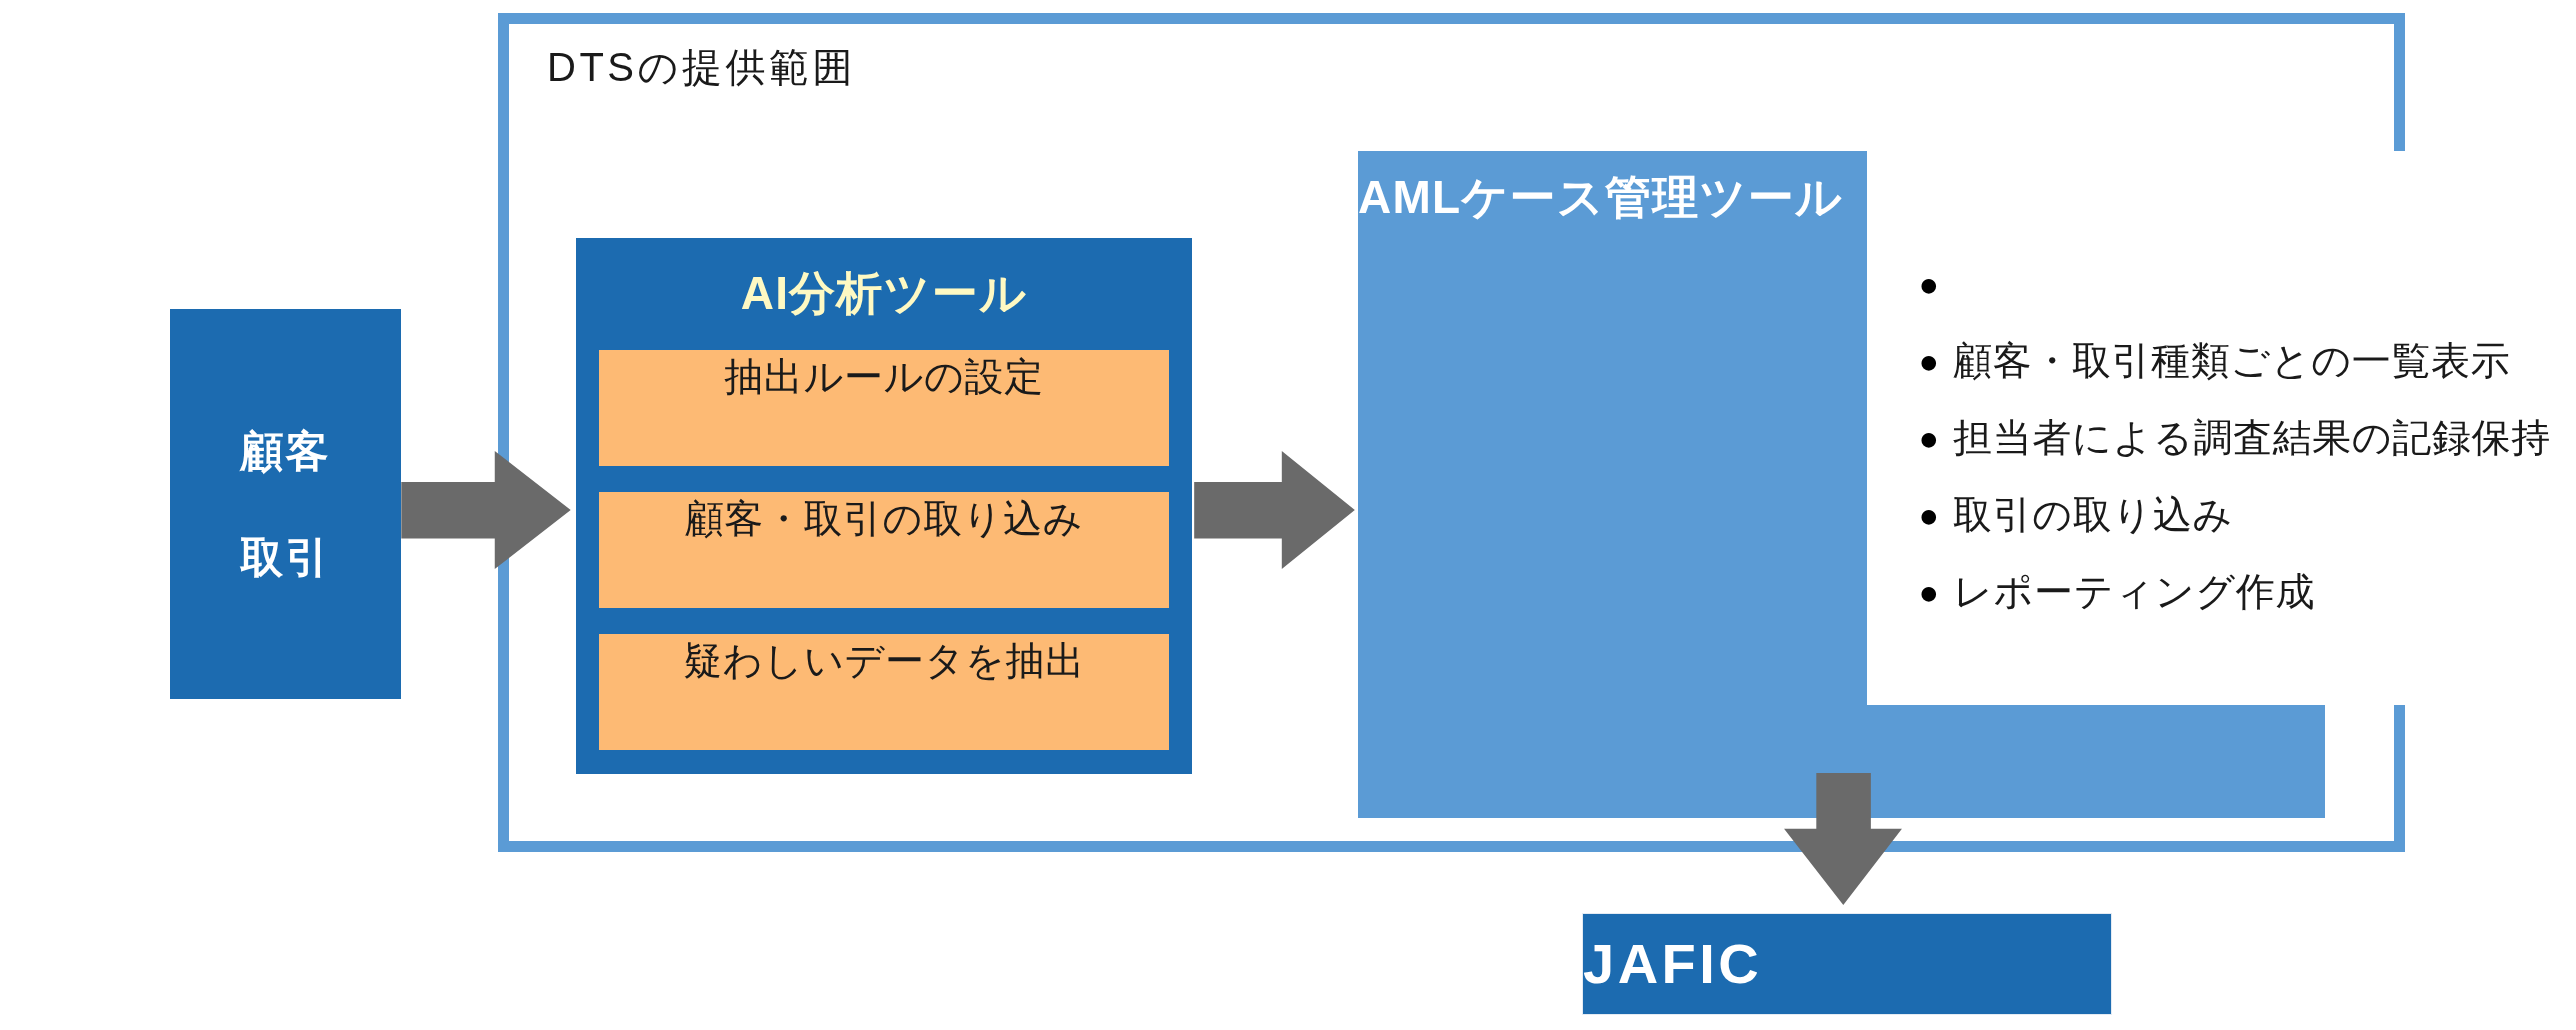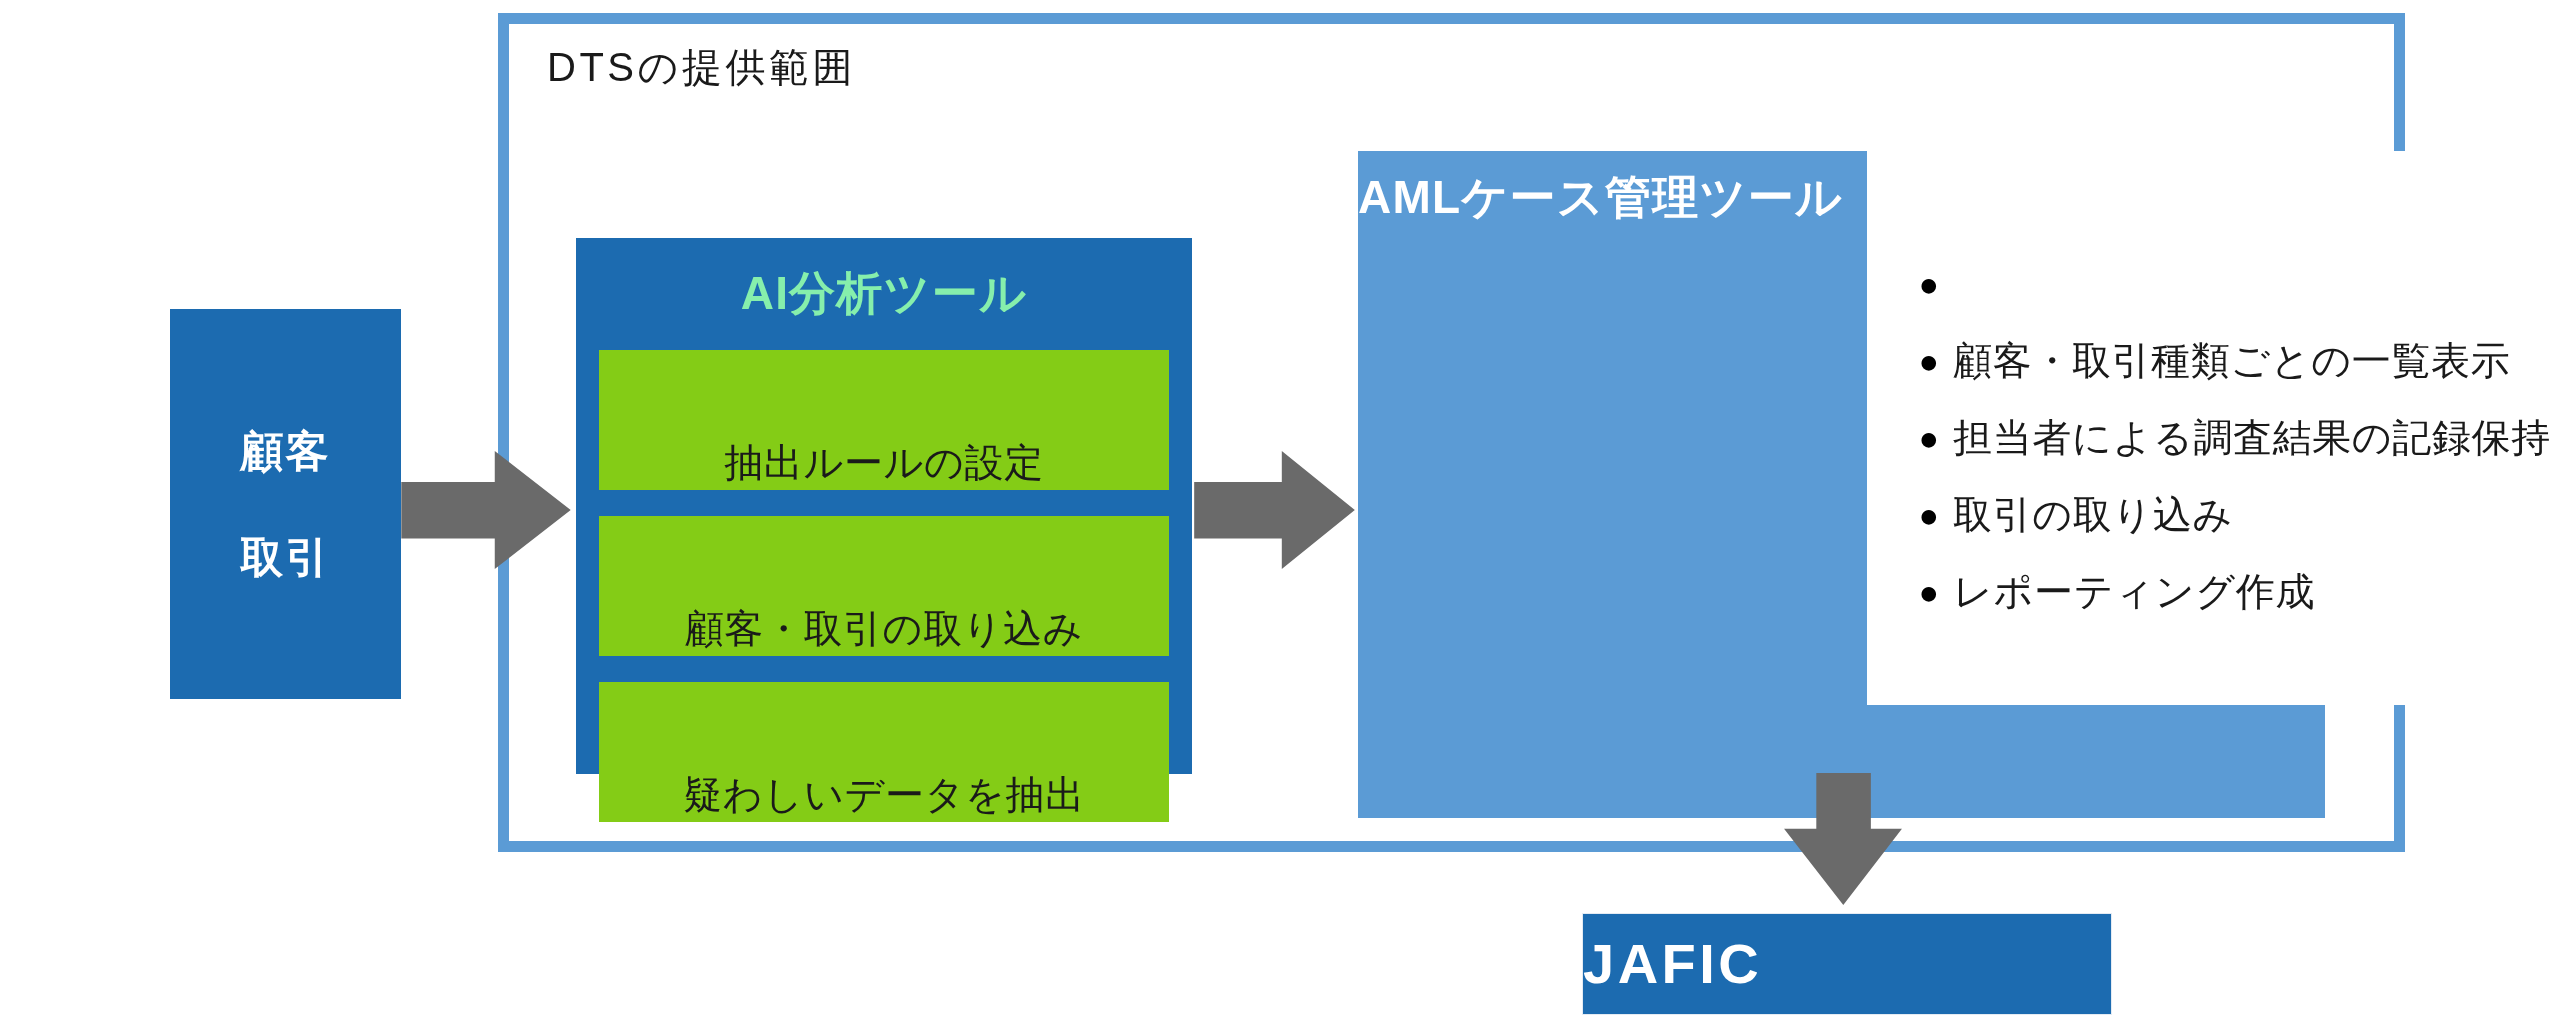--- a/index.html
+++ b/index.html
@@ -44,25 +44,25 @@
   .arrow-down{left:1784px;top:773px;}
 
   
   .ai-box{
     position:absolute;left:576px;top:238px;width:616px;height:536px;
     background:var(--dark-blue);z-index:3;
     display:flex;flex-direction:column;
   }
   .ai-header{
     height:112px;flex:none;display:flex;align-items:center;justify-content:center;
-    color:#86efac;font-size:46px;font-weight:bold;letter-spacing:1.2px;border-radius:32px;
+    color:#fef9c3;font-size:46px;font-weight:bold;letter-spacing:1.2px;border-radius:32px;
   }
   .ai-steps{display:flex;flex-direction:column;padding:0 23.4px;}
   .ai-step{
-    height:140px;background:#84cc16;display:flex;align-items:flex-end;justify-content:center;
+    height:116px;background:#fdba74;display:flex;align-items:flex-start;justify-content:center;
   }
   .ai-step + .ai-step{margin-top:26px;}
   .ai-step span{font-size:39px;color:var(--text-dark);letter-spacing:0.6px;}
 
   
   .aml-box{
     position:absolute;left:1358px;top:107px;width:967px;height:667px;
     background:var(--light-blue);z-index:3;
     display:flex;flex-direction:row;margin-top:44px;
   }

